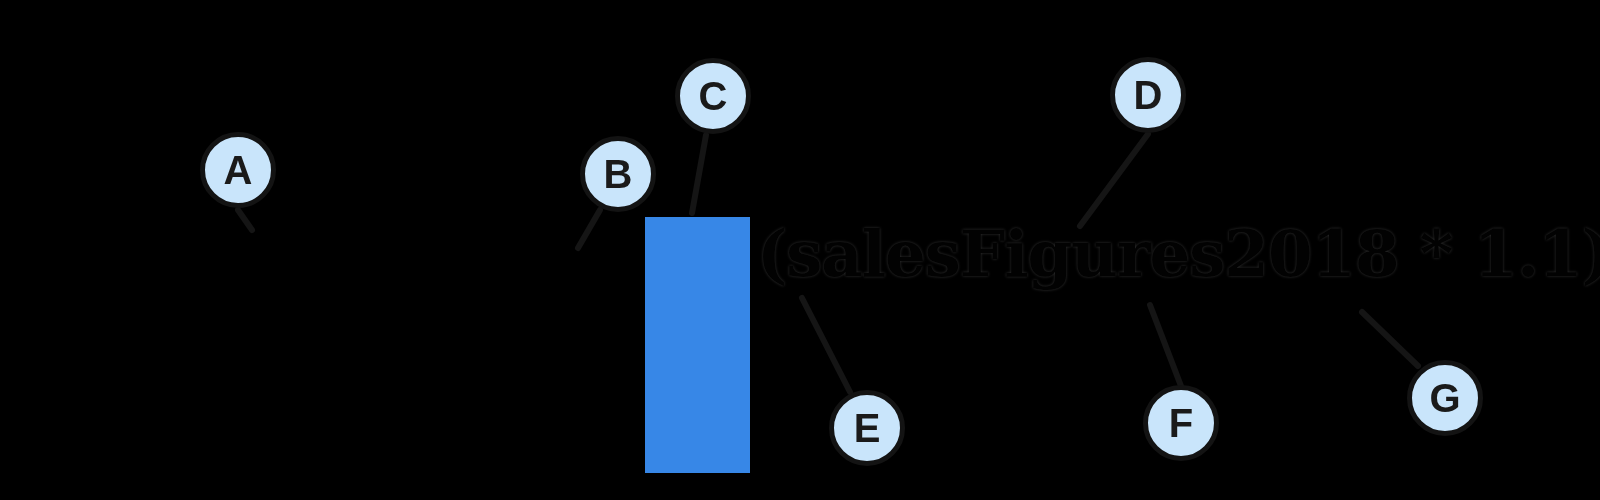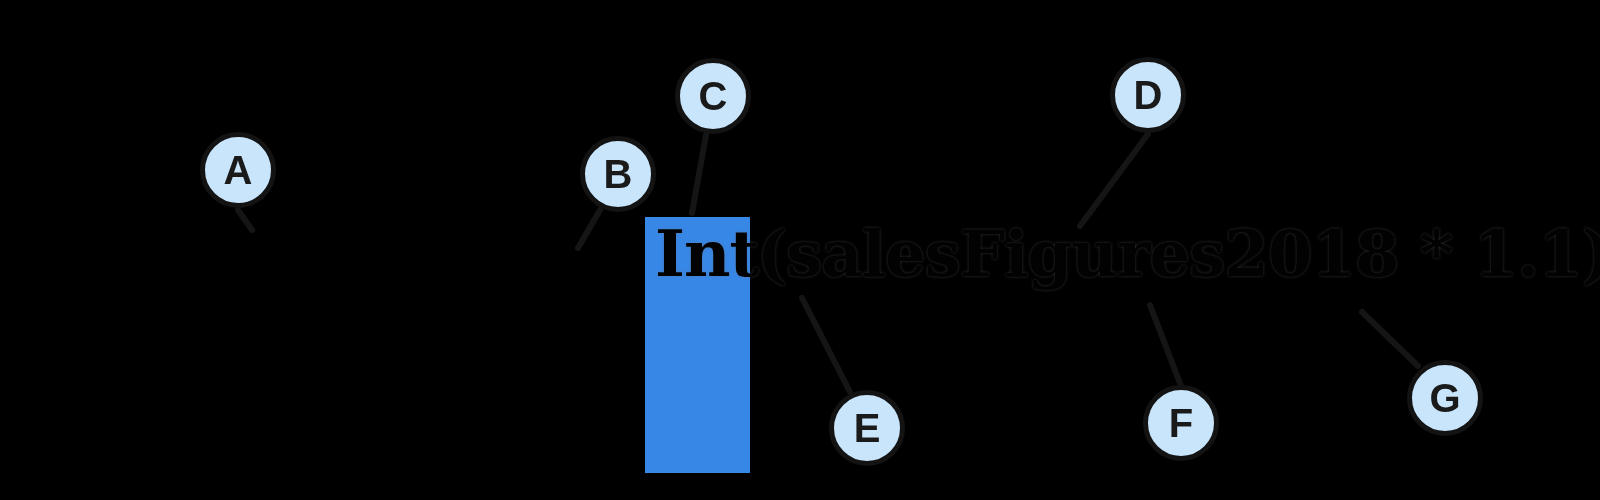--- a/index.html
+++ b/index.html
@@ -59,21 +59,20 @@
       <line x1="706" y1="135" x2="692" y2="213" stroke="#151515" stroke-width="6" stroke-linecap="round"></line>
       <line x1="1148" y1="134" x2="1080" y2="226" stroke="#151515" stroke-width="6" stroke-linecap="round"></line>
       <line x1="850" y1="392" x2="802" y2="298" stroke="#151515" stroke-width="6" stroke-linecap="round"></line>
       <line x1="1181" y1="386" x2="1150" y2="305" stroke="#151515" stroke-width="6" stroke-linecap="round"></line>
       <line x1="1418" y1="366" x2="1362" y2="312" stroke="#151515" stroke-width="6" stroke-linecap="round"></line>
     </svg>
 
   <div class="highlight-rect" style="background: rgb(55, 135, 231); left: 645px; top: 217px; width: 105px; height: 256px;"></div>
 
 
-  <div class="code-seg" id="seg-token">Int</div>
 
   <div class="code-seg" id="seg-right">(salesFigures2018 * 1.1)</div>
 
 <div class="callout" style="left: 200px; top: 132px; background: rgb(201, 229, 251); border-color: rgb(19, 19, 19);">
       <span style="color: rgb(26, 26, 26);">A</span>
     </div>
     <div class="callout" style="left: 580px; top: 136px; background: rgb(201, 229, 251); border-color: rgb(19, 19, 19);">
       <span style="color: rgb(26, 26, 26);">B</span>
     </div>
     <div class="callout" style="left: 675px; top: 58px; background: rgb(201, 229, 251); border-color: rgb(19, 19, 19);">

